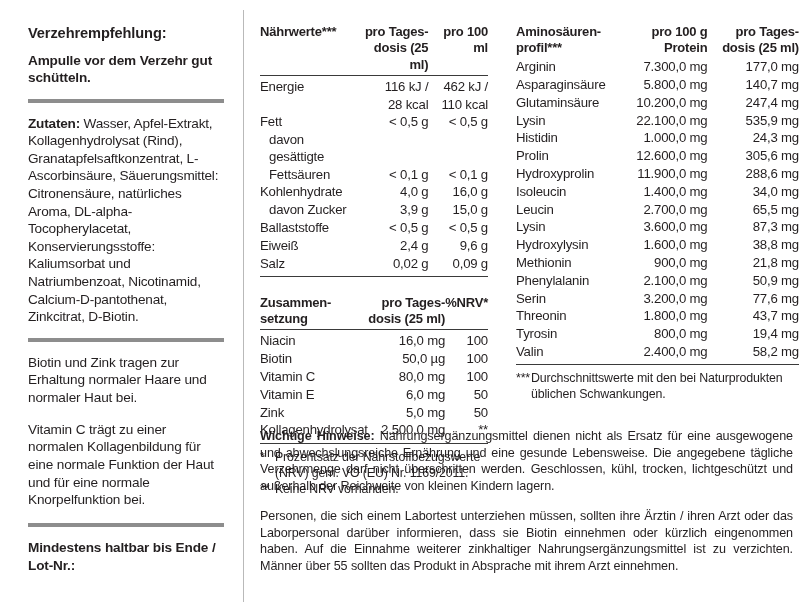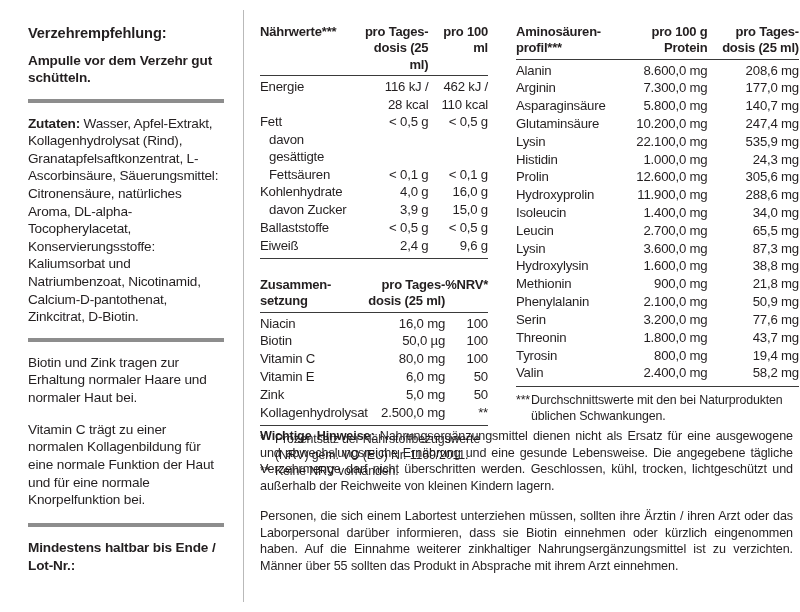--- a/index.html
+++ b/index.html
@@ -257,20 +257,25 @@
           </tr>
           <tr>
             <td class="lab">Ballaststoffe</td>
             <td>&lt; 0,5 g</td>
             <td>&lt; 0,5 g</td>
           </tr>
           <tr>
             <td class="lab">Eiweiß</td>
             <td>2,4 g</td>
             <td>9,6 g</td>
+          </tr>
+          <tr>
+            <td class="lab">Salz</td>
+            <td>0,02 g</td>
+            <td>0,09 g</td>
           </tr>
         </tbody>
     </table>
     <div class="tbl-endrule"></div>
 
     <div class="sec-gap"></div>
 
     <table class="nut">
       <thead>
         <tr>
@@ -346,25 +351,20 @@
             <span>pro 100 g</span><br>
             <span>Protein</span>
           </th>
           <th>
             <span>pro Tages-</span><br>
             <span>dosis (25 ml)</span>
           </th>
         </tr>
       </thead>
       <tbody>
-          <tr class="rule-top">
-            <td class="lab">Alanin</td>
-            <td>8.600,0 mg</td>
-            <td>208,6 mg</td>
-          </tr>
           <tr>
             <td class="lab">Arginin</td>
             <td>7.300,0 mg</td>
             <td>177,0 mg</td>
           </tr>
           <tr>
             <td class="lab">Asparaginsäure</td>
             <td>5.800,0 mg</td>
             <td>140,7 mg</td>
           </tr>

